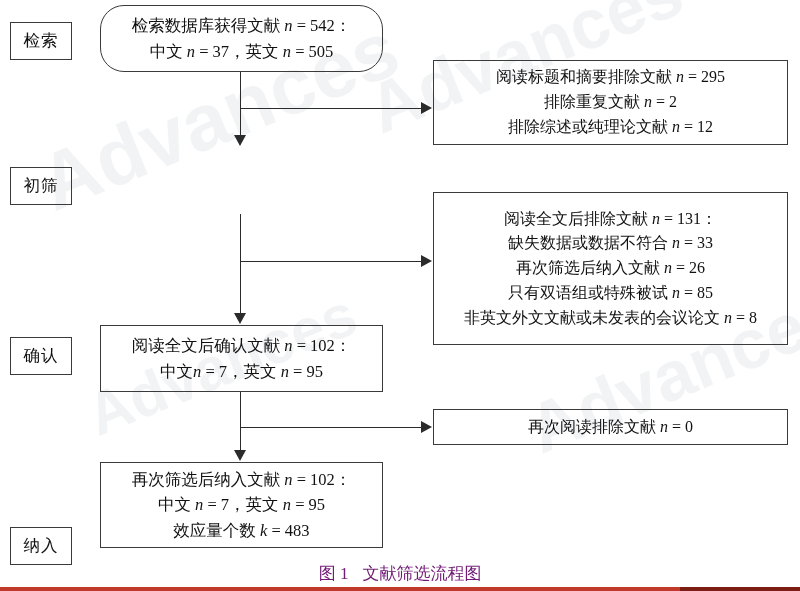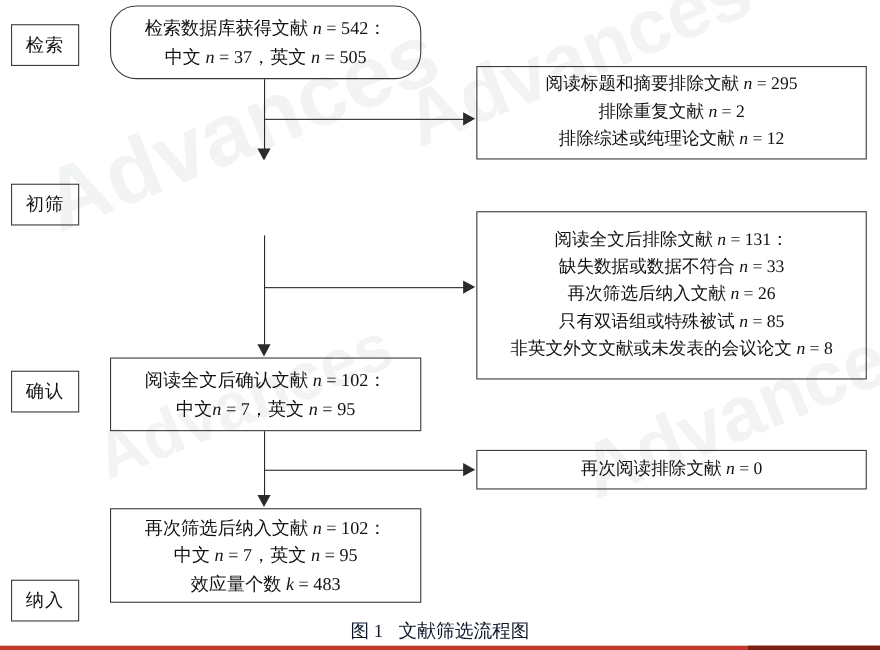--- a/index.html
+++ b/index.html
@@ -95,21 +95,21 @@
     border-left: 11px solid #2b2b2b;
   }
 
   
   .caption {
     position: absolute;
     left: 0;
     width: 800px;
     text-align: center;
     font-size: 17px;
-    color: #0f172a;
+    color: #701a75;
   }
   .caption .cap-no { margin-right: 14px; }
 
   
   .bottom-rule {
     position: absolute;
     left: 0;
     bottom: 0;
     width: 800px;
     height: 4px;

